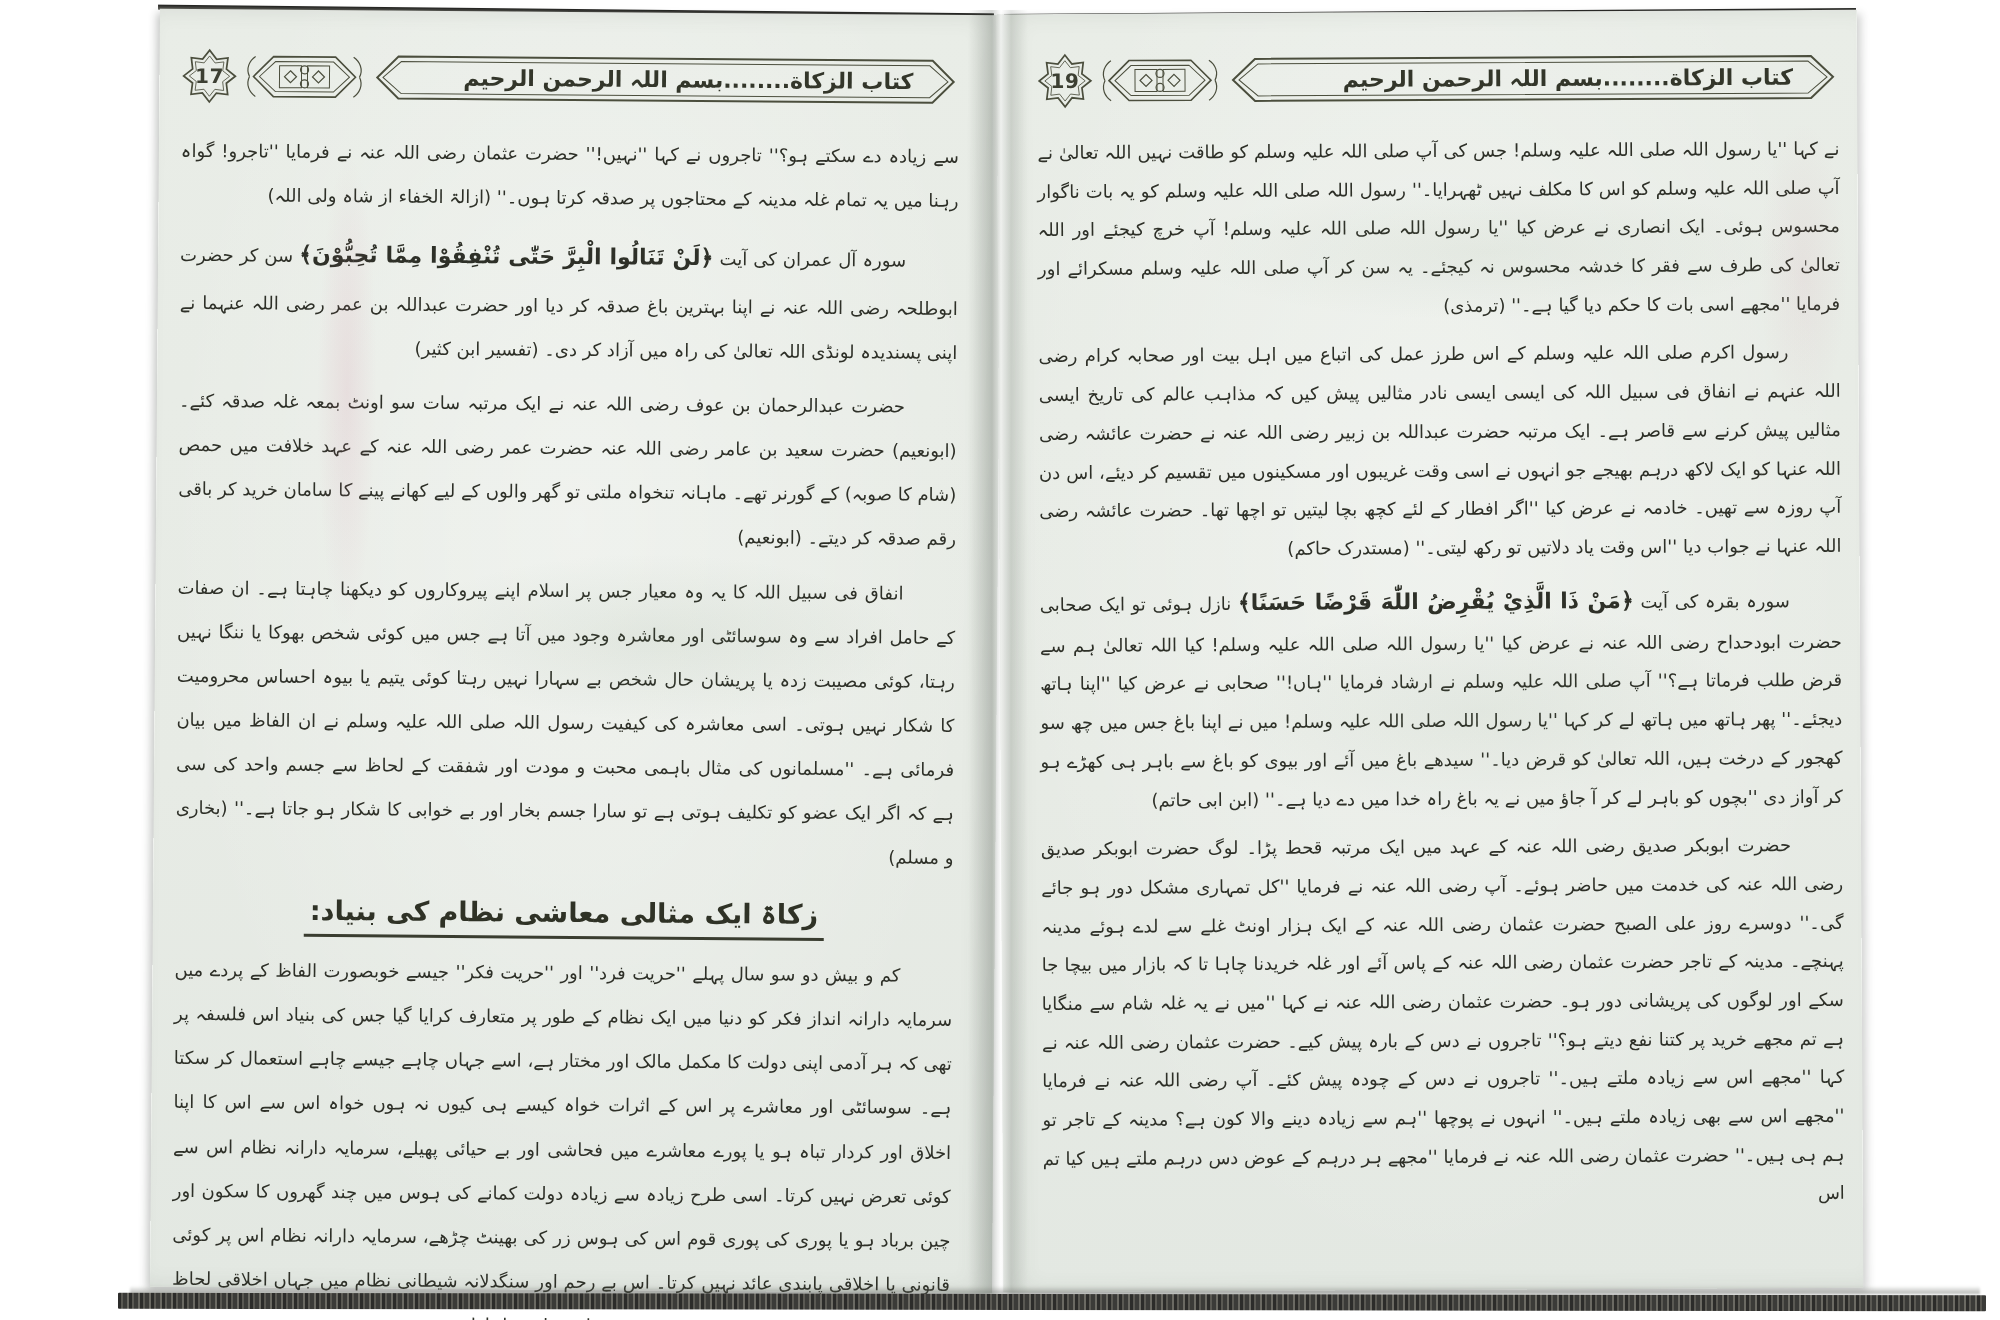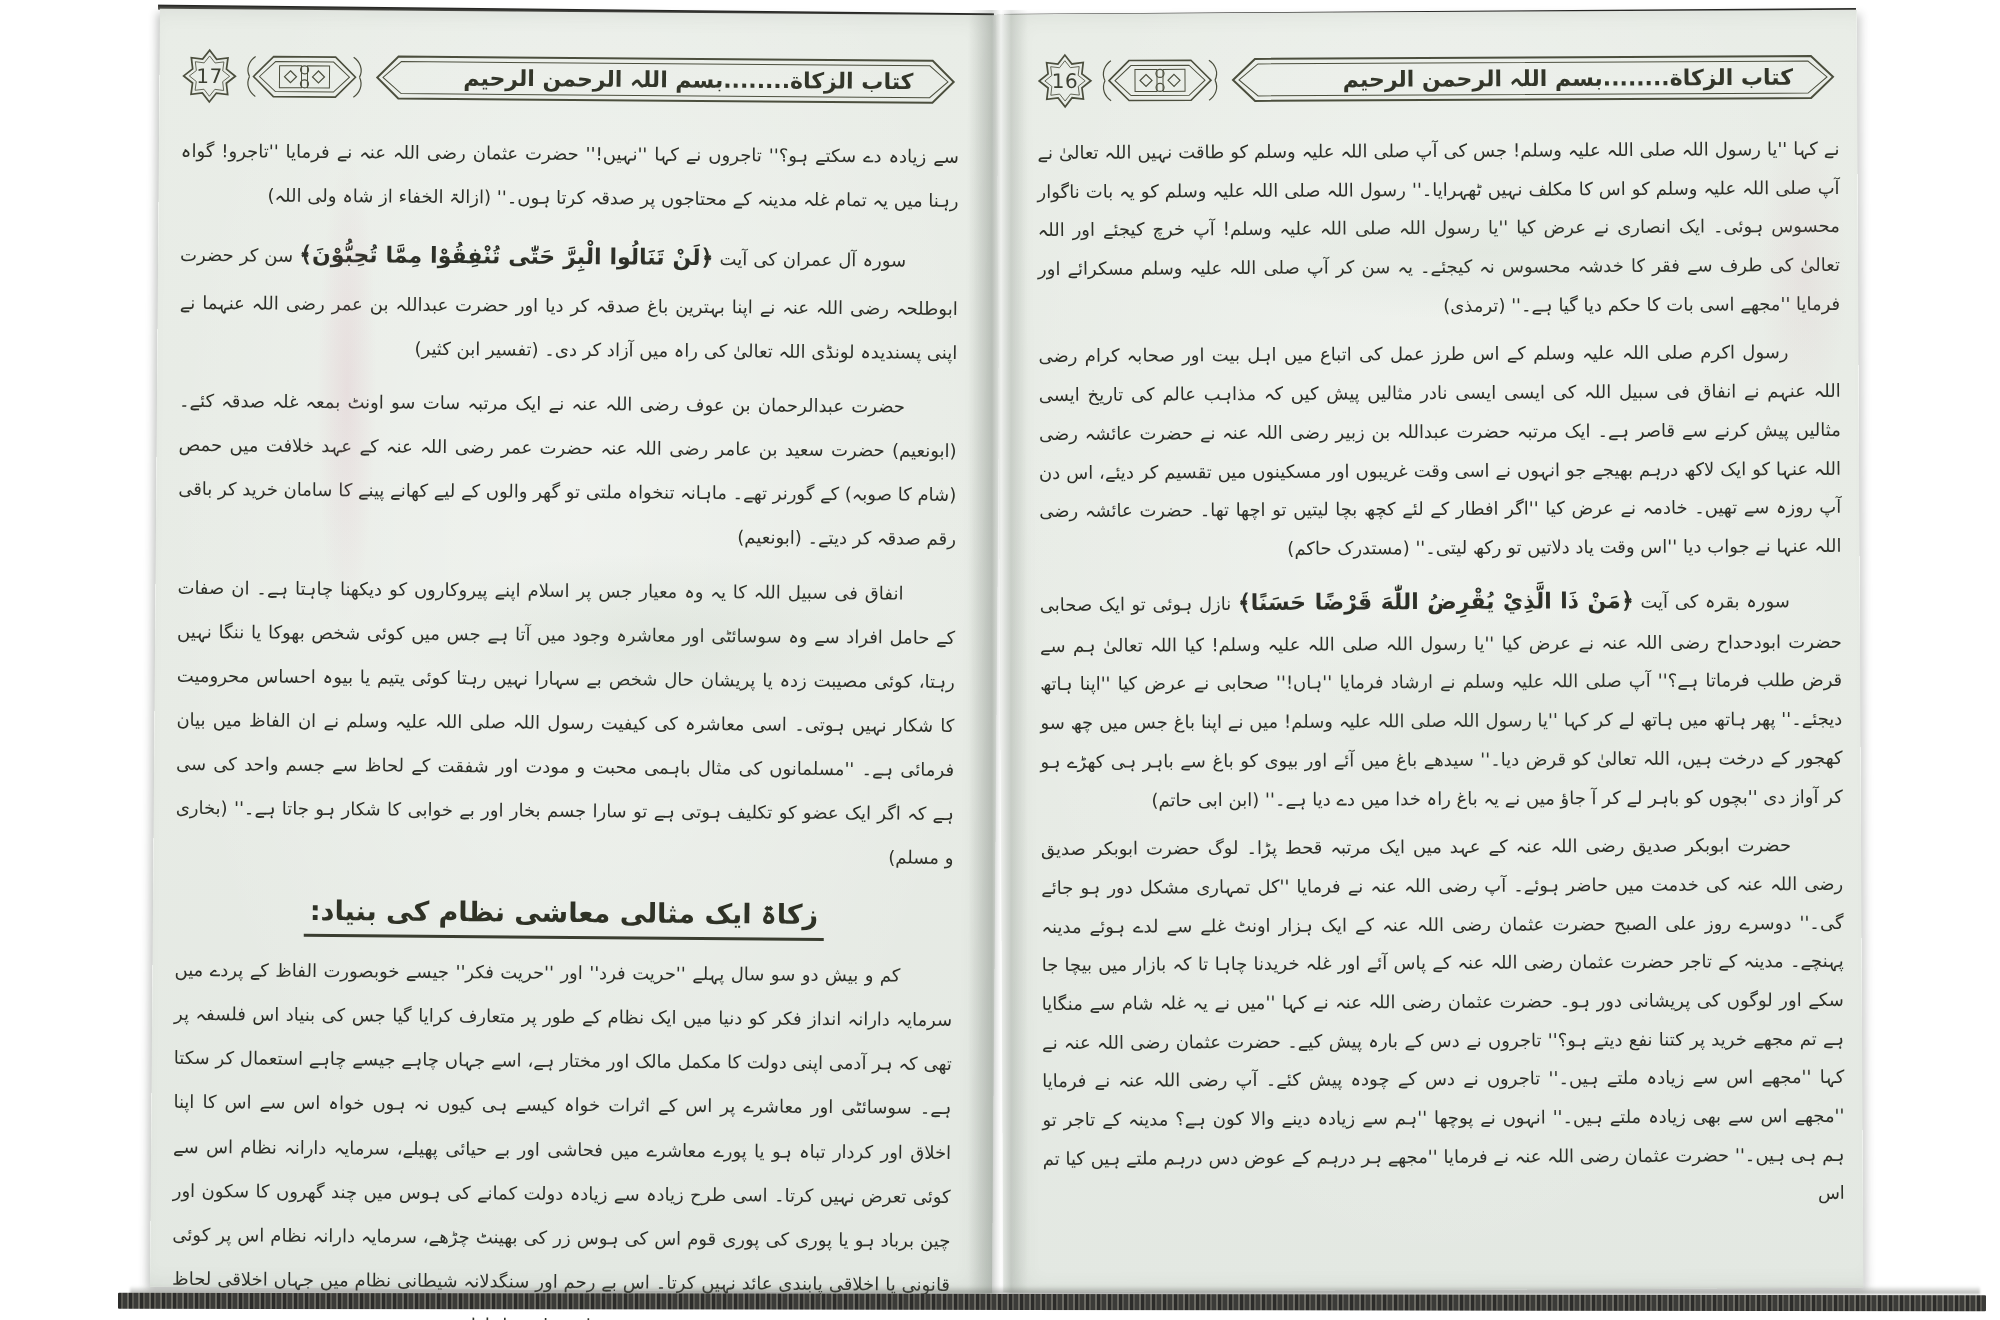--- a/index.html
+++ b/index.html
@@ -27,21 +27,21 @@
     left:1000px;width:860px;
     transform:rotate(-0.3deg);
     box-shadow:4px 4px 9px rgba(40,45,40,0.22), inset 16px 0 22px rgba(70,80,70,0.10);
     padding:0 18px 0 40px;
   }
   
   .hdr{
     display:flex;align-items:center;gap:6px;
     margin-top:36px;height:62px;position:relative;
   }
-  .star-wrap{position:relative;width:56px;height:56px;flex:0 0 auto;}
+  .star-wrap{position:relative;width:56px;height:56px;flex:0 0 auto;font-weight:bold;}
   .star-wrap svg{position:absolute;inset:0;}
   .pagenum{
     position:absolute;inset:0;display:flex;align-items:center;justify-content:center;
     font-size:20px;color:#3c3f32;letter-spacing:0.5px;
   }
   .orn{flex:0 0 auto;width:122px;height:56px;}
   .cart{position:relative;flex:1 1 auto;height:50px;}
   .cart svg{position:absolute;inset:0;width:100%;height:100%;}
   .cart-text{
     position:absolute;top:50%;right:46px;transform:translateY(-50%);
@@ -138,21 +138,21 @@
   <div class="smudge green2" style="left:180px;top:170px;"></div>
   <div class="smudge green3" style="left:200px;top:590px;"></div>
   <div class="smudge pink2" style="left:760px;top:110px;"></div>
 
   <div class="hdr">
     <div class="star-wrap">
       <svg viewBox="0 0 52 52">
         <polygon class="ln" stroke-width="1.6" points="50,26 41.7,32.5 43,43 32.5,41.7 26,50 19.5,41.7 9,43 10.3,32.5 2,26 10.3,19.5 9,9 19.5,10.3 26,2 32.5,10.3 43,9 41.7,19.5"></polygon>
         <polygon class="ln" stroke-width="1" transform="translate(26 26) scale(0.78) translate(-26 -26)" points="50,26 41.7,32.5 43,43 32.5,41.7 26,50 19.5,41.7 9,43 10.3,32.5 2,26 10.3,19.5 9,9 19.5,10.3 26,2 32.5,10.3 43,9 41.7,19.5"></polygon>
       </svg>
-      <div class="pagenum">16</div>
+      <div class="pagenum">19</div>
     </div>
     <svg class="orn" viewBox="0 0 122 56">
       <path class="ln" stroke-width="1.6" d="M10,28 L30,8 H92 L112,28 L92,48 H30 Z"></path>
       <path class="ln" stroke-width="1" d="M16,28 L32,13 H90 L106,28 L90,43 H32 Z"></path>
       <rect class="ln" stroke-width="1" x="36" y="17" width="22" height="22"></rect>
       <rect class="ln" stroke-width="1" x="64" y="17" width="22" height="22"></rect>
       <path class="ln" stroke-width="1.2" d="M47,22 L53,28 L47,34 L41,28 Z"></path>
       <path class="ln" stroke-width="1.2" d="M75,22 L81,28 L75,34 L69,28 Z"></path>
       <circle class="ln" stroke-width="1.2" cx="61" cy="21" r="4"></circle>
       <circle class="ln" stroke-width="1.2" cx="61" cy="35" r="4"></circle>

